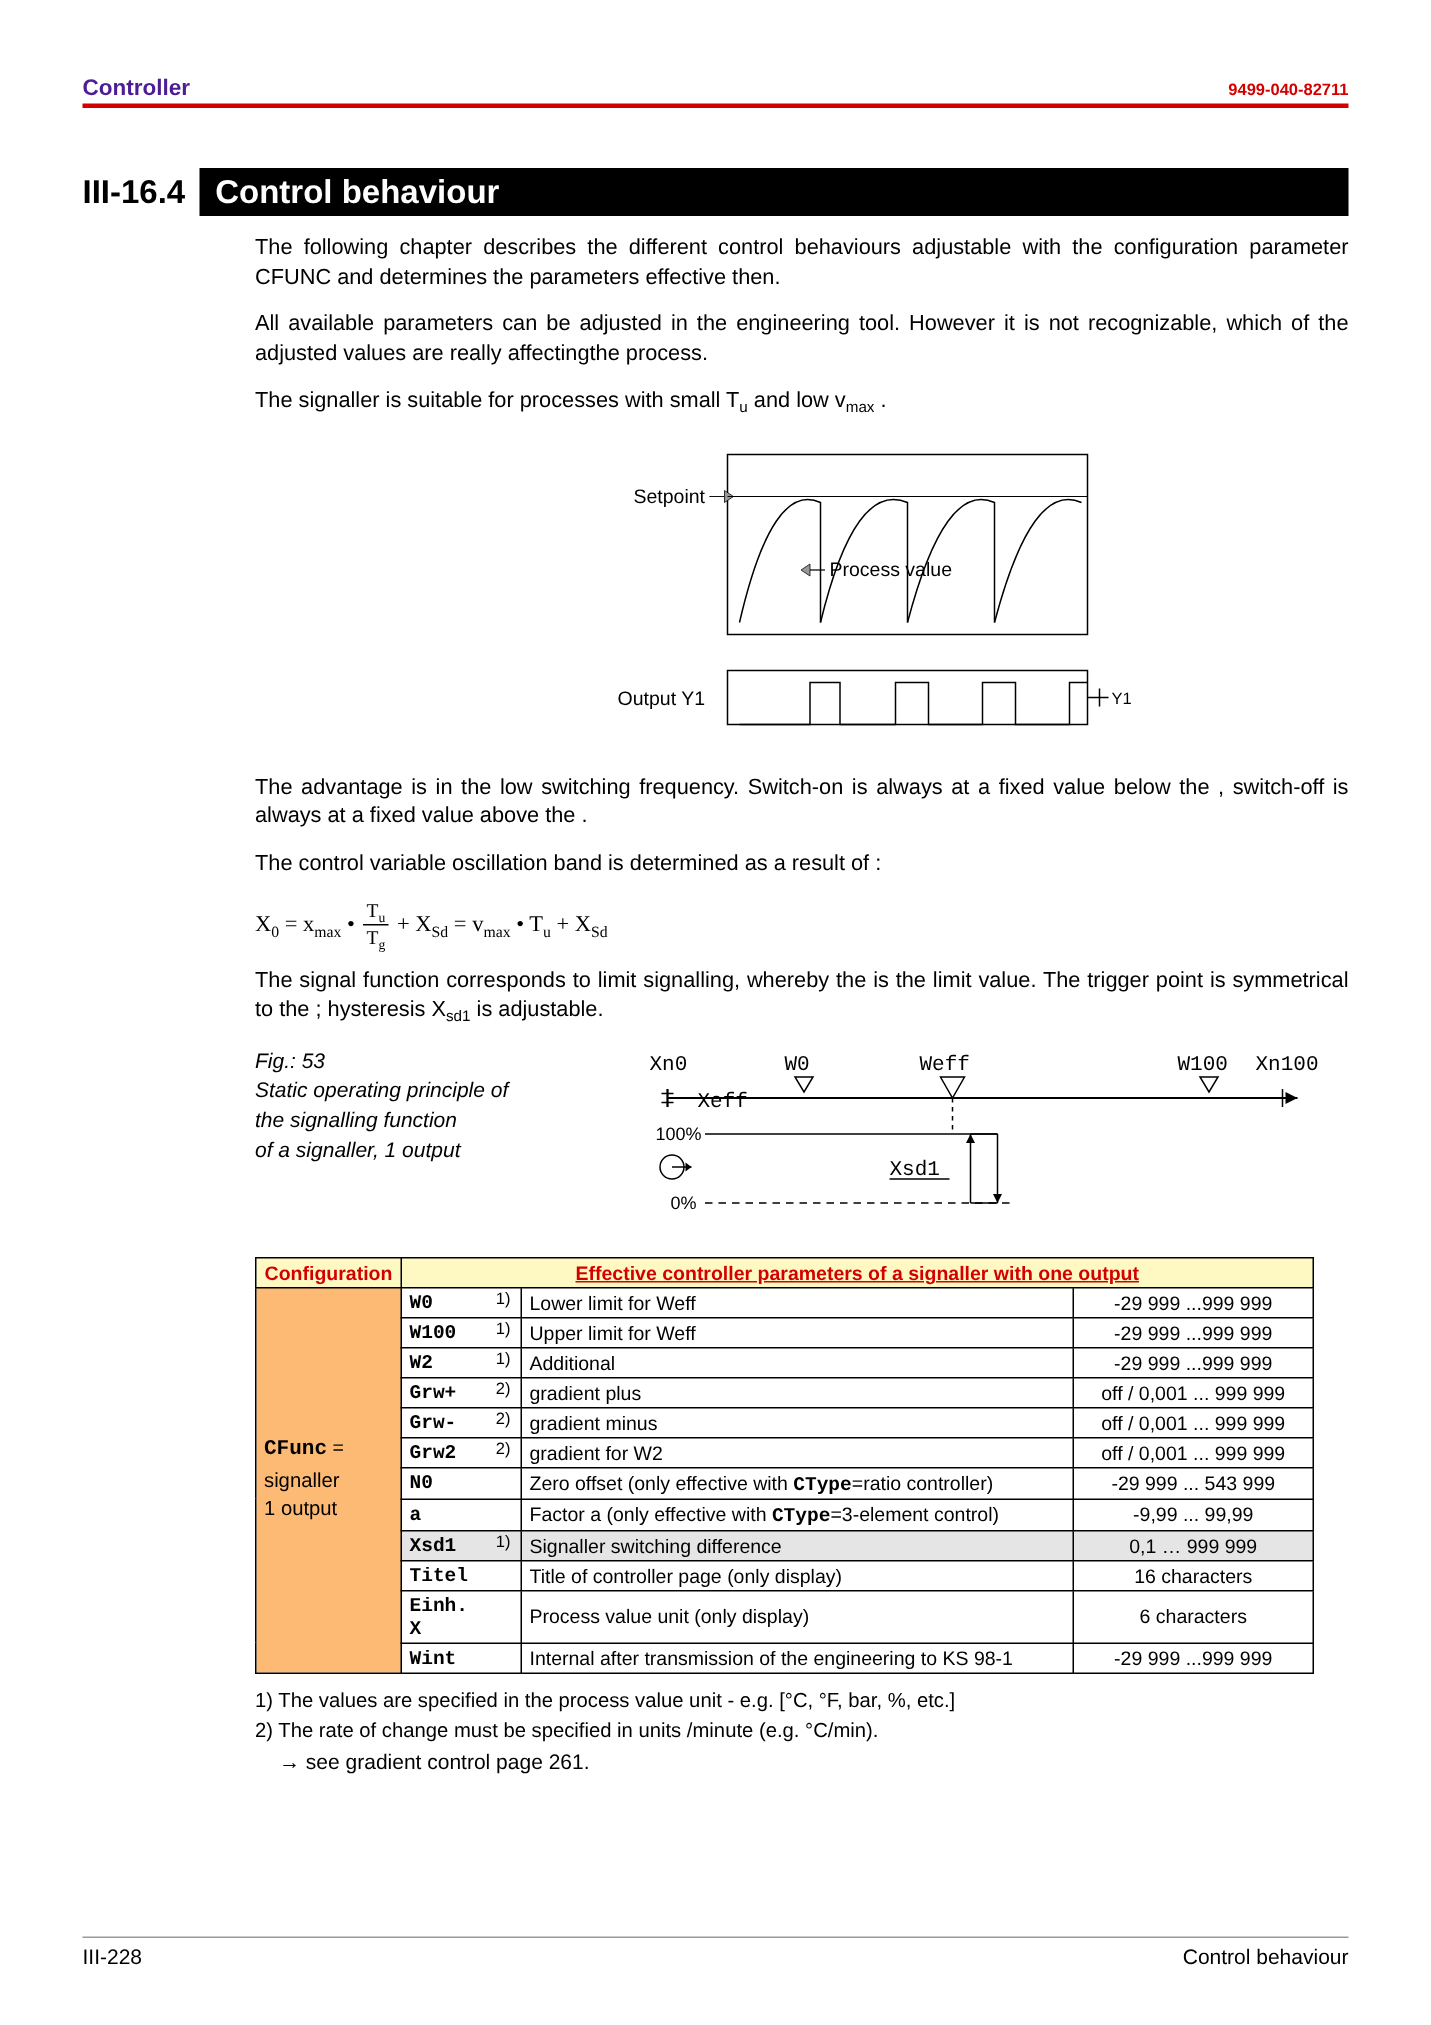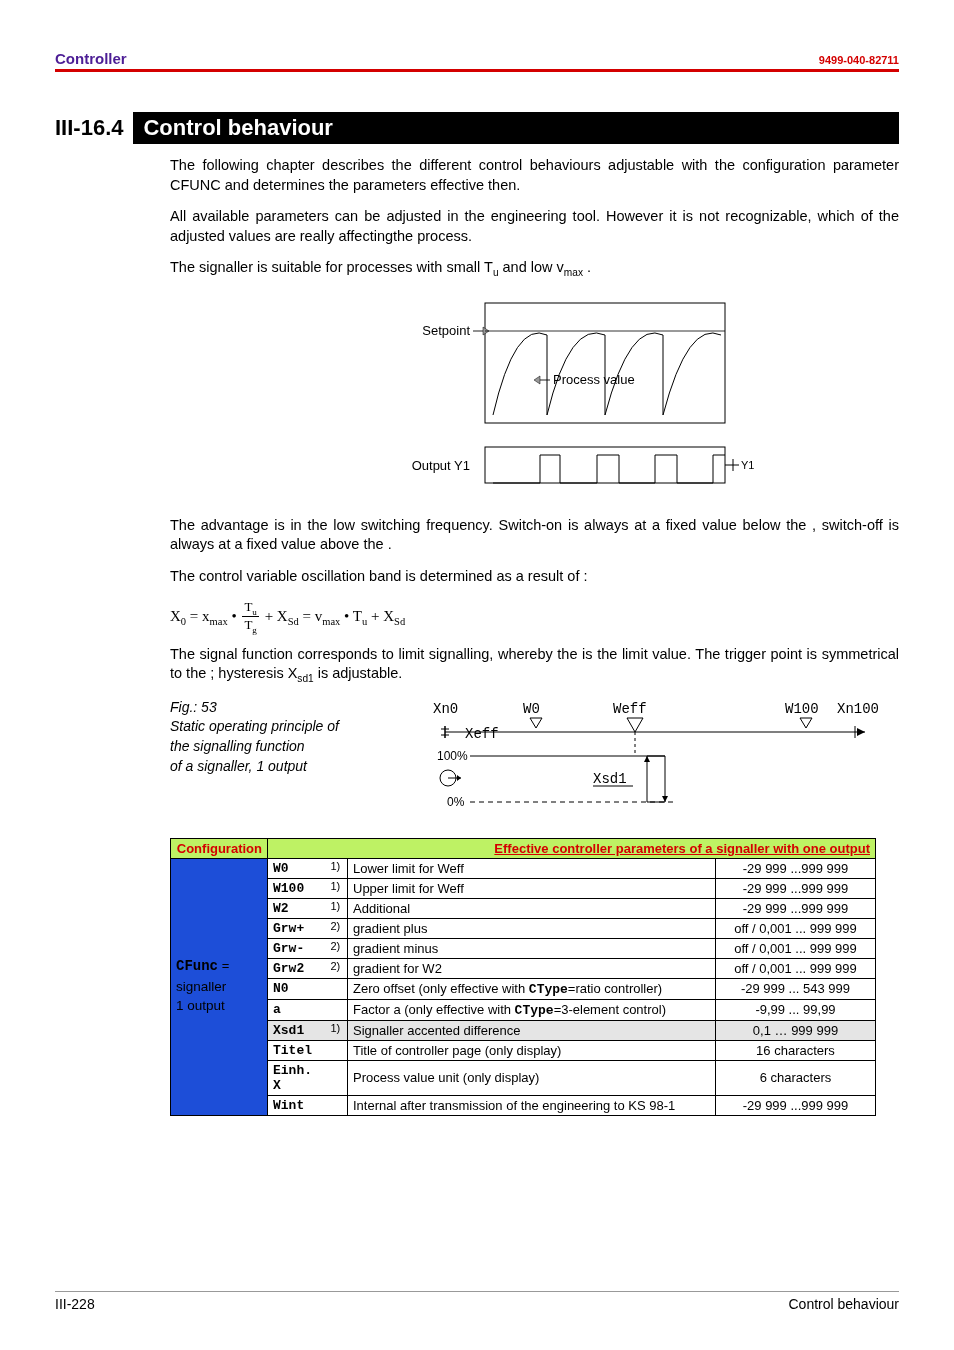--- a/index.html
+++ b/index.html
@@ -40,21 +40,21 @@
   .formula { font-family: "Times New Roman", serif; font-size: 15px; margin: 10px 0 10px 0; }
   .formula .frac { display: inline-block; text-align: center; vertical-align: middle; margin: 0 2px; }
   .formula .frac .num { display: block; border-bottom: 1px solid #000; padding: 0 2px; font-size: 13px; }
   .formula .frac .den { display: block; padding: 0 2px; font-size: 13px; }
   .fig-caption { font-style: italic; font-size: 14px; line-height: 1.4; }
   .fig-row { display: flex; gap: 20px; margin: 10px 0 20px 0; align-items: flex-start; }
   .fig-row .fig-caption { width: 210px; flex-shrink: 0; }
   .fig-row .fig-img { flex: 1; display:flex; justify-content:center; }
   table { border-collapse: collapse; width: 706px; font-size: 13px; margin-bottom: 8px; }
   table th, table td { border: 1px solid #000; padding: 2px 5px; vertical-align: middle; }
-  .thead-row th { background: #bef264; text-align: right; }
+  .thead-row th { background: #fef9c3; text-align: center; }
   .th-config { color: #d40000; font-weight: bold; width: 97px; }
   .th-eff { color: #d40000; font-weight: bold; text-decoration: underline; }
   .col-code { font-family: "Courier New", monospace; font-weight: bold; border-right: none !important; width: 58px; }
   .col-sup { width: 22px; font-size: 11px; vertical-align: top; border-left: none !important; padding-top: 1px; }
   .col-desc { }
   .col-range { text-align: center; width: 160px; border-left: 1px solid #000; }
   .row-hi td { background: #e5e5e5; }
   .cfunc-cell { font-family: "Courier New", monospace; font-weight: bold; font-size: 14px; }
   .cfunc-plain { font-family: "Helvetica Neue", Arial, sans-serif; font-weight: normal; font-size: 13.5px; line-height: 1.4; display: block; margin-top: 4px; }
   .footnotes { font-size: 13.5px; line-height: 1.5; }
@@ -181,21 +181,21 @@
 
   <table>
     <tbody>
         <tr class="thead-row">
       <th class="th-config">Configuration</th>
       <th colspan="4" class="th-eff">Effective controller parameters of a signaller with one output</th>
     </tr>
     </tbody>
       <tbody id="tbody">
         <tr>
-          <td rowspan="12" style="background: #1d4ed8;"><span class="cfunc-cell">CFunc</span> = <span class="cfunc-plain">signaller<br>1 output</span></td>
+          <td rowspan="12" style="background: #fdba74;"><span class="cfunc-cell">CFunc</span> = <span class="cfunc-plain">signaller<br>1 output</span></td>
           <td class="col-code">W0</td>
           <td class="col-sup">1)</td>
           <td class="col-desc">Lower  limit for Weff</td>
           <td class="col-range">-29 999 ...999 999</td>
         </tr>
         <tr>
           <td class="col-code">W100</td>
           <td class="col-sup">1)</td>
           <td class="col-desc">Upper  limit for Weff</td>
           <td class="col-range">-29 999 ...999 999</td>
@@ -232,21 +232,21 @@
         </tr>
         <tr>
           <td class="col-code">a</td>
           <td class="col-sup"></td>
           <td class="col-desc">Factor a (only effective with <span class="ctype-mono">CType</span>=3-element control)</td>
           <td class="col-range">-9,99 ... 99,99</td>
         </tr>
         <tr class="row-hi">
           <td class="col-code">Xsd1</td>
           <td class="col-sup">1)</td>
-          <td class="col-desc">Signaller accented difference</td>
+          <td class="col-desc">Signaller switching difference</td>
           <td class="col-range">0,1 … 999 999</td>
         </tr>
         <tr>
           <td class="col-code">Titel</td>
           <td class="col-sup"></td>
           <td class="col-desc">Title of controller page (only display)</td>
           <td class="col-range">16 characters</td>
         </tr>
         <tr>
           <td class="col-code">Einh.<div>X</div></td>
@@ -256,19 +256,24 @@
         </tr>
         <tr>
           <td class="col-code">Wint</td>
           <td class="col-sup"></td>
           <td class="col-desc">Internal  after transmission of the engineering to KS 98-1</td>
           <td class="col-range">-29 999 ...999 999</td>
         </tr>
       </tbody>
   </table>
 
+  <div class="footnotes">
+    <div>1) The values are specified in the process value unit - e.g. [°C, °F, bar, %, etc.]</div>
+    <div>2) The rate of change must be specified in units /minute (e.g. °C/min).</div>
+    <div style="padding-left:16px;"><span class="arrow">→ see gradient control page 261.</span></div>
+  </div>
 
 </div>
 
 <div class="footer-row">
   <div>III-228</div>
   <div>Control behaviour</div>
 </div>
 
 </body></html>

